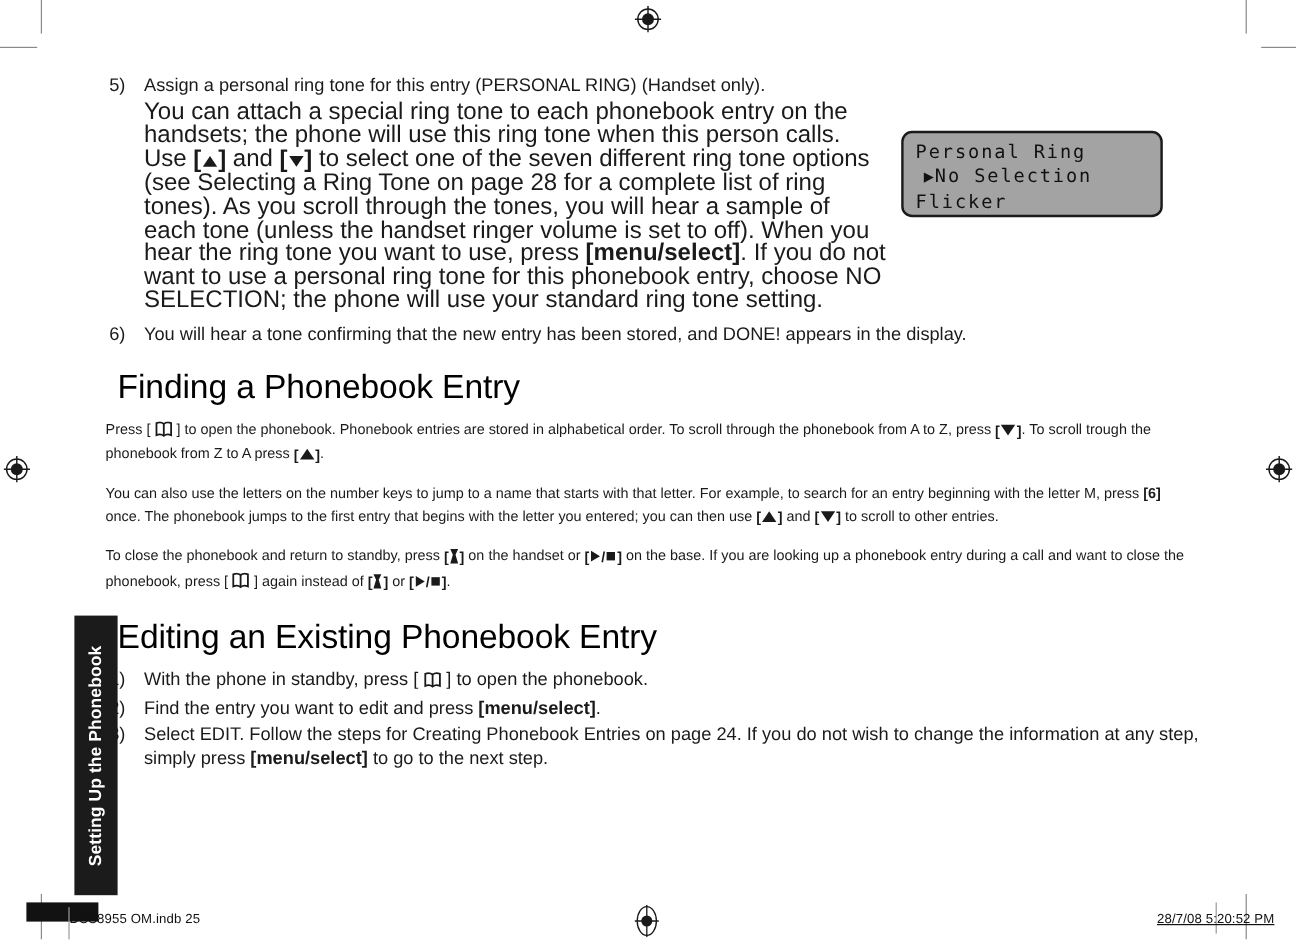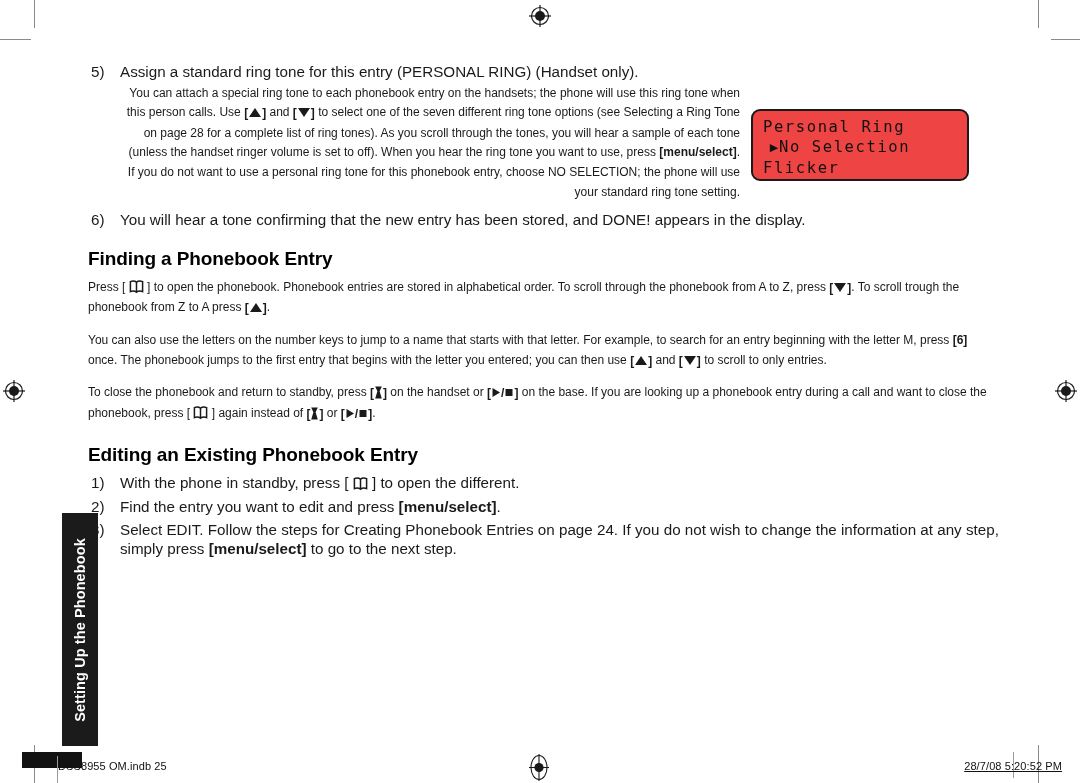--- a/index.html
+++ b/index.html
@@ -63,32 +63,31 @@
     top: 0;
   }
 
   .para {
     font-size: 12px;
     line-height: 19.6px;
     margin: 0;
   }
 
   .sub-para {
-    font-size: 12px;
+    font-size: 20px;
     line-height: 19.6px;
     margin: 0;
     padding-left: 32px;
-    text-align: right;
   }
 
   h2.heading {
-    font-size: 19px;
-    font-weight: bold;
+    font-size: 28px;
+    font-weight: normal;
     letter-spacing: -0.1px;
-    margin: 0;
+    margin: 10px;
     color: #000;
   }
 
   .kbd {
     font-weight: bold;
     white-space: nowrap;
   }
 
   
   .glyph {
@@ -99,21 +98,21 @@
 
   
   .lcd {
     position: absolute;
     left: 751px;
     top: 109px;
     width: 218px;
     height: 72px;
     border: 2px solid #1a1a1a;
     border-radius: 9px;
-    background: #ef4444;
+    background: #a3a3a3;
     box-sizing: border-box;
     padding: 6px 0 0 0;
   }
   .lcd-line {
     font-family: "DejaVu Sans Mono", monospace;
     font-size: 15.5px;
     line-height: 20px;
     letter-spacing: 1.6px;
     color: #111;
     white-space: pre;
@@ -255,21 +254,21 @@
     <line x1="0" y1="11" x2="22" y2="11" stroke="#1a1a1a" stroke-width="1.2"></line>
   </svg>
 </div>
 
 <div class="page">
 
   <div class="content">
 
     <p class="step" style="width:640px;">
       <span class="num">5)</span>
-      <span>Assign a standard ring tone for this entry (PERSONAL RING) (Handset only).</span>
+      <span>Assign a personal ring tone for this entry (PERSONAL RING) (Handset only).</span>
     </p>
 
     <p class="sub-para" style="width:620px; margin-top:2px;">
       <span>You can attach a special ring tone to each phonebook entry on the handsets; the phone will use this ring tone when this person calls. Use </span><span class="kbd glyph">[<svg width="14" height="11" viewBox="0 0 14 11" style="display:inline-block;vertical-align:-1px;">
             <polygon points="7,1 13,10 1,10" fill="#1a1a1a"></polygon>
           </svg>]</span><span> and </span><span class="kbd glyph">[<svg width="14" height="11" viewBox="0 0 14 11" style="display:inline-block;vertical-align:-1px;">
             <polygon points="7,10 1,1 13,1" fill="#1a1a1a"></polygon>
           </svg>]</span><span> to select one of the seven different ring tone options (see Selecting a Ring Tone on page 28 for a complete list of ring tones). As you scroll through the tones, you will hear a sample of each tone (unless the handset ringer volume is set to off). When you hear the ring tone you want to use, press </span><span class="kbd">[menu/select]</span><span>. If you do not want to use a personal ring tone for this phonebook entry, choose NO SELECTION; the phone will use your standard ring tone setting.</span>
     </p>
 
@@ -289,21 +288,21 @@
           </svg>]</span><span>. To scroll trough the phonebook from Z to A press </span><span class="kbd glyph">[<svg width="14" height="11" viewBox="0 0 14 11" style="display:inline-block;vertical-align:-1px;">
             <polygon points="7,1 13,10 1,10" fill="#1a1a1a"></polygon>
           </svg>]</span><span>.</span>
     </p>
 
     <p class="para" style="width:900px; margin-top:12px;">
       <span>You can also use the letters on the number keys to jump to a name that starts with that letter. For example, to search for an entry beginning with the letter M, press </span><span class="kbd">[6]</span><span> once. The phonebook jumps to the first entry that begins with the letter you entered; you can then use </span><span class="kbd glyph">[<svg width="14" height="11" viewBox="0 0 14 11" style="display:inline-block;vertical-align:-1px;">
             <polygon points="7,1 13,10 1,10" fill="#1a1a1a"></polygon>
           </svg>]</span><span> and </span><span class="kbd glyph">[<svg width="14" height="11" viewBox="0 0 14 11" style="display:inline-block;vertical-align:-1px;">
             <polygon points="7,10 1,1 13,1" fill="#1a1a1a"></polygon>
-          </svg>]</span><span> to scroll to only entries.</span>
+          </svg>]</span><span> to scroll to other entries.</span>
     </p>
 
     <p class="para" style="width:900px; margin-top:12px;">
       <span>To close the phonebook and return to standby, press </span><span class="kbd glyph">[<svg width="9" height="13" viewBox="0 0 9 13" style="display:inline-block;vertical-align:-2px;">
             <path d="M1.2 0.5 L7.8 0.5 L5.6 5.2 L7.8 12.5 L1.2 12.5 L3.4 5.2 Z" fill="#1a1a1a"></path>
           </svg>]</span><span> on the handset or </span><span class="kbd glyph">[<svg width="10" height="11" viewBox="0 0 10 11" style="display:inline-block;vertical-align:-1px;">
             <polygon points="1.5,1 9,5.5 1.5,10" fill="#1a1a1a"></polygon>
           </svg>/<svg width="10" height="11" viewBox="0 0 10 11" style="display:inline-block;vertical-align:-1px;">
             <rect x="1.5" y="2" width="7" height="7" fill="#1a1a1a"></rect>
           </svg>]</span><span> on the base. If you are looking up a phonebook entry during a call and want to close the phonebook, press [ </span><span class="glyph"><svg width="15" height="14" viewBox="0 0 15 14" style="display:inline-block;vertical-align:-2px;">
@@ -318,21 +317,21 @@
           </svg>]</span><span>.</span>
     </p>
 
     <h2 class="heading" style="margin-top:20px;">Editing an Existing Phonebook Entry</h2>
 
     <p class="step" style="width:880px; margin-top:7px;">
       <span class="num">1)</span>
       <span>With the phone in standby, press [ </span><span class="glyph"><svg width="15" height="14" viewBox="0 0 15 14" style="display:inline-block;vertical-align:-2px;">
             <path d="M7.5 2.2 C5.8 0.8 3.2 0.8 1.4 1.6 L1.4 11.6 C3.2 10.8 5.8 10.8 7.5 12.2 C9.2 10.8 11.8 10.8 13.6 11.6 L13.6 1.6 C11.8 0.8 9.2 0.8 7.5 2.2 Z" fill="none" stroke="#1a1a1a" stroke-width="1.5"></path>
             <line x1="7.5" y1="2.2" x2="7.5" y2="12.2" stroke="#1a1a1a" stroke-width="1.5"></line>
-          </svg></span><span> ] to open the different.</span>
+          </svg></span><span> ] to open the phonebook.</span>
     </p>
 
     <p class="step" style="width:880px; margin-top:3px;">
       <span class="num">2)</span>
       <span>Find the entry you want to edit and press </span><span class="kbd">[menu/select]</span><span>.</span>
     </p>
 
     <p class="step" style="width:880px; margin-top:3px;">
       <span class="num">3)</span>
       <span>Select EDIT. Follow the steps for Creating Phonebook Entries on page 24. If you do not wish to change the information at any step, simply press </span><span class="kbd">[menu/select]</span><span> to go to the next step.</span>

